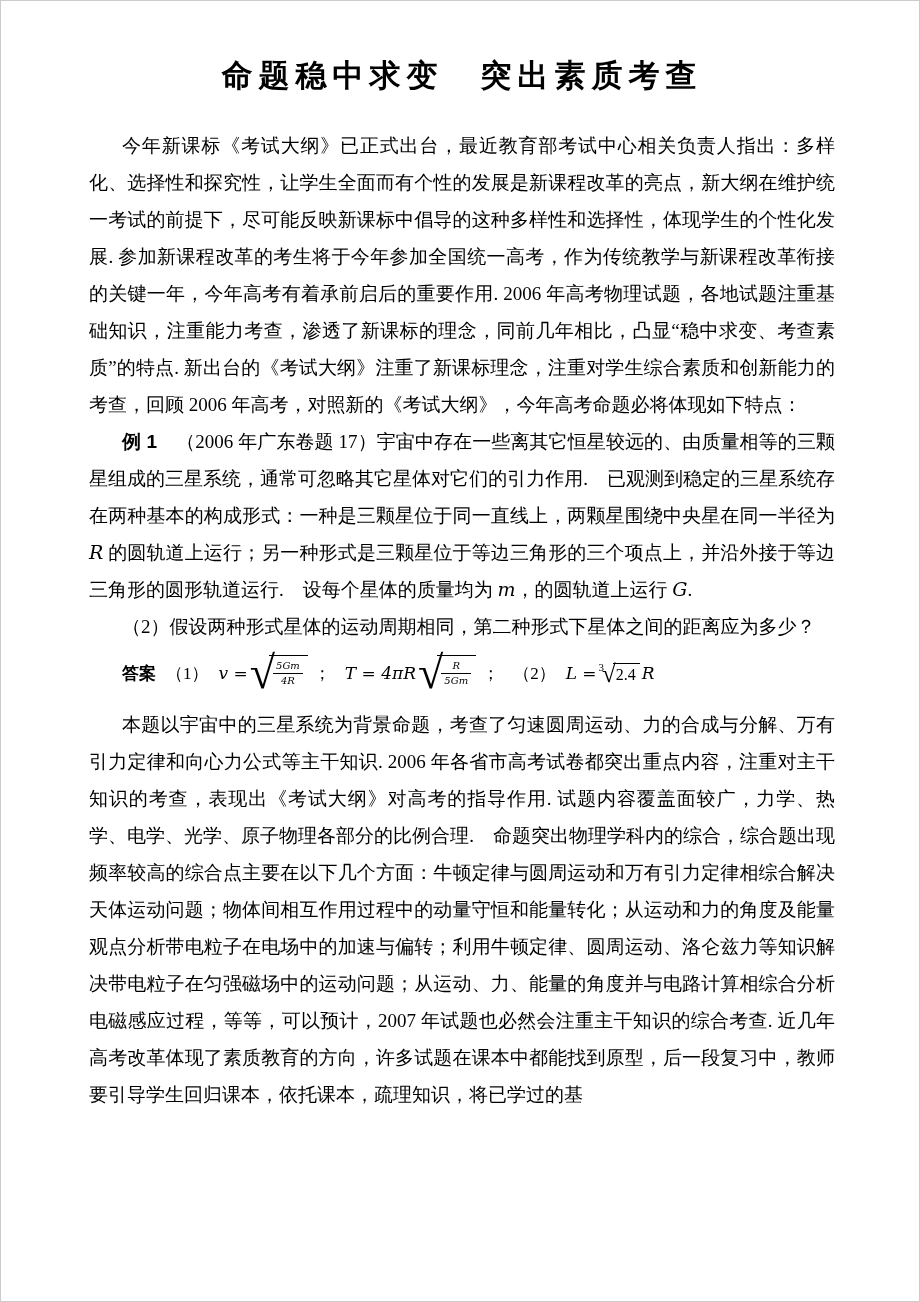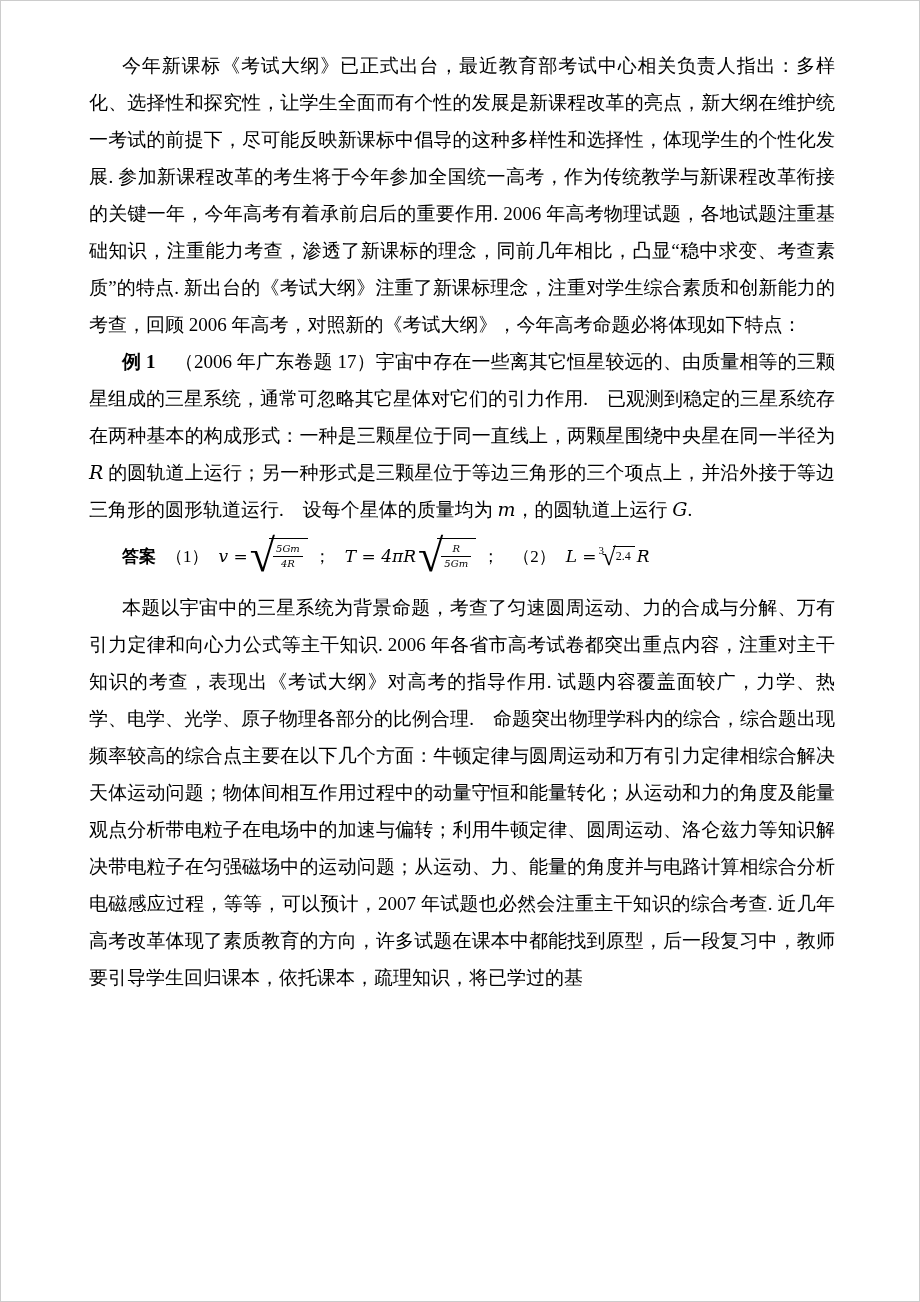--- a/index.html
+++ b/index.html
@@ -29,21 +29,21 @@
     text-align: justify;
     text-indent: 33px;
   }
   .heading {
     font-weight: 700;
     font-family: "DejaVu Sans", "Liberation Sans", sans-serif;
     font-size: 16.5px;
   }
   .bold-label {
     font-weight: 700;
-    font-family: Liberation Serif, serif;
+    font-family: Liberation Sans, sans-serif;
   }
   .mvar, .math { font-style: italic; font-family: "DejaVu Serif", "Liberation Serif", serif; }
   .answer-line {
     display: flex;
     align-items: center;
     text-indent: 0;
     padding-left: 33px;
     margin: 10px 0 14px 0;
     font-size: 17px;
   }
@@ -91,37 +91,39 @@
   .croot .rad2 {
     font-style: normal;
     font-size: 25px;
     line-height: 0.85;
   }
   .croot .radicand2 {
     border-top: 1.3px solid #000;
     margin-left: -3px;
     padding: 2px 4px 0 3px;
     display: inline-block;
-    font-size: 12px;
+    font-size: 16px;
   }
   .fsep { margin: 0 4px; }
 </style>
 </head>
 <body>
 
 <div class="page">
 
+  <h1 class="title">命题稳中求变　突出素质考查</h1>
 
   <p class="para">今年新课标《考试大纲》已正式出台，最近教育部考试中心相关负责人指出：多样化、选择性和探究性，让学生全面而有个性的发展是新课程改革的亮点，新大纲在维护统一考试的前提下，尽可能反映新课标中倡导的这种多样性和选择性，体现学生的个性化发展. 参加新课程改革的考生将于今年参加全国统一高考，作为传统教学与新课程改革衔接的关键一年，今年高考有着承前启后的重要作用. 2006 年高考物理试题，各地试题注重基础知识，注重能力考查，渗透了新课标的理念，同前几年相比，凸显“稳中求变、考查素质”的特点. 新出台的《考试大纲》注重了新课标理念，注重对学生综合素质和创新能力的考查，回顾 2006 年高考，对照新的《考试大纲》，今年高考命题必将体现如下特点：</p>
 
 
 
   <p class="para"><span class="bold-label">例 1</span><span>　（2006 年广东卷题 17）宇宙中存在一些离其它恒星较远的、由质量相等的三颗星组成的三星系统，通常可忽略其它星体对它们的引力作用.　已观测到稳定的三星系统存在两种基本的构成形式：一种是三颗星位于同一直线上，两颗星围绕中央星在同一半径为 </span><span class="mvar">R</span><span> 的圆轨道上运行；另一种形式是三颗星位于等边三角形的三个项点上，并沿外接于等边三角形的圆形轨道运行.　设每个星体的质量均为 </span><span class="mvar">m</span><span>，的圆轨道上运行 </span><span class="mvar">G</span><span>.</span></p>
 
 
+  <p class="para">（2）假设两种形式星体的运动周期相同，第二种形式下星体之间的距离应为多少？</p>
 
   <div class="answer-line">
     <span class="bold-label">答案</span>
     <span class="sp"></span>
     <span>（1）</span>
     <span class="sp"></span>
     <span class="math">v =</span>
     <span class="sqrt">
       <span class="rad">√</span>
       <span class="radicand">

